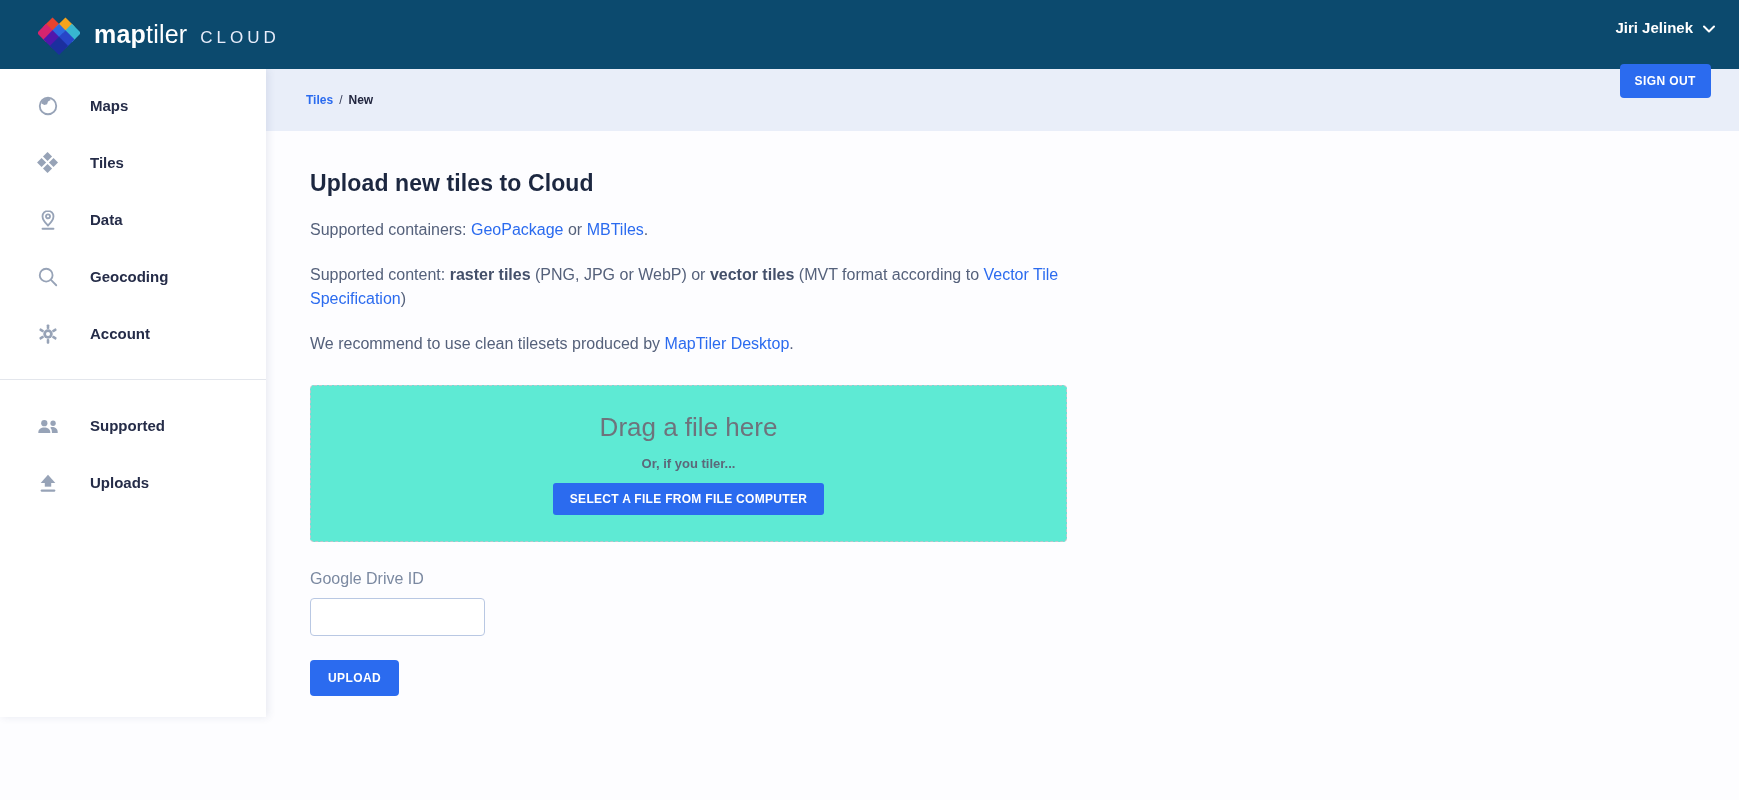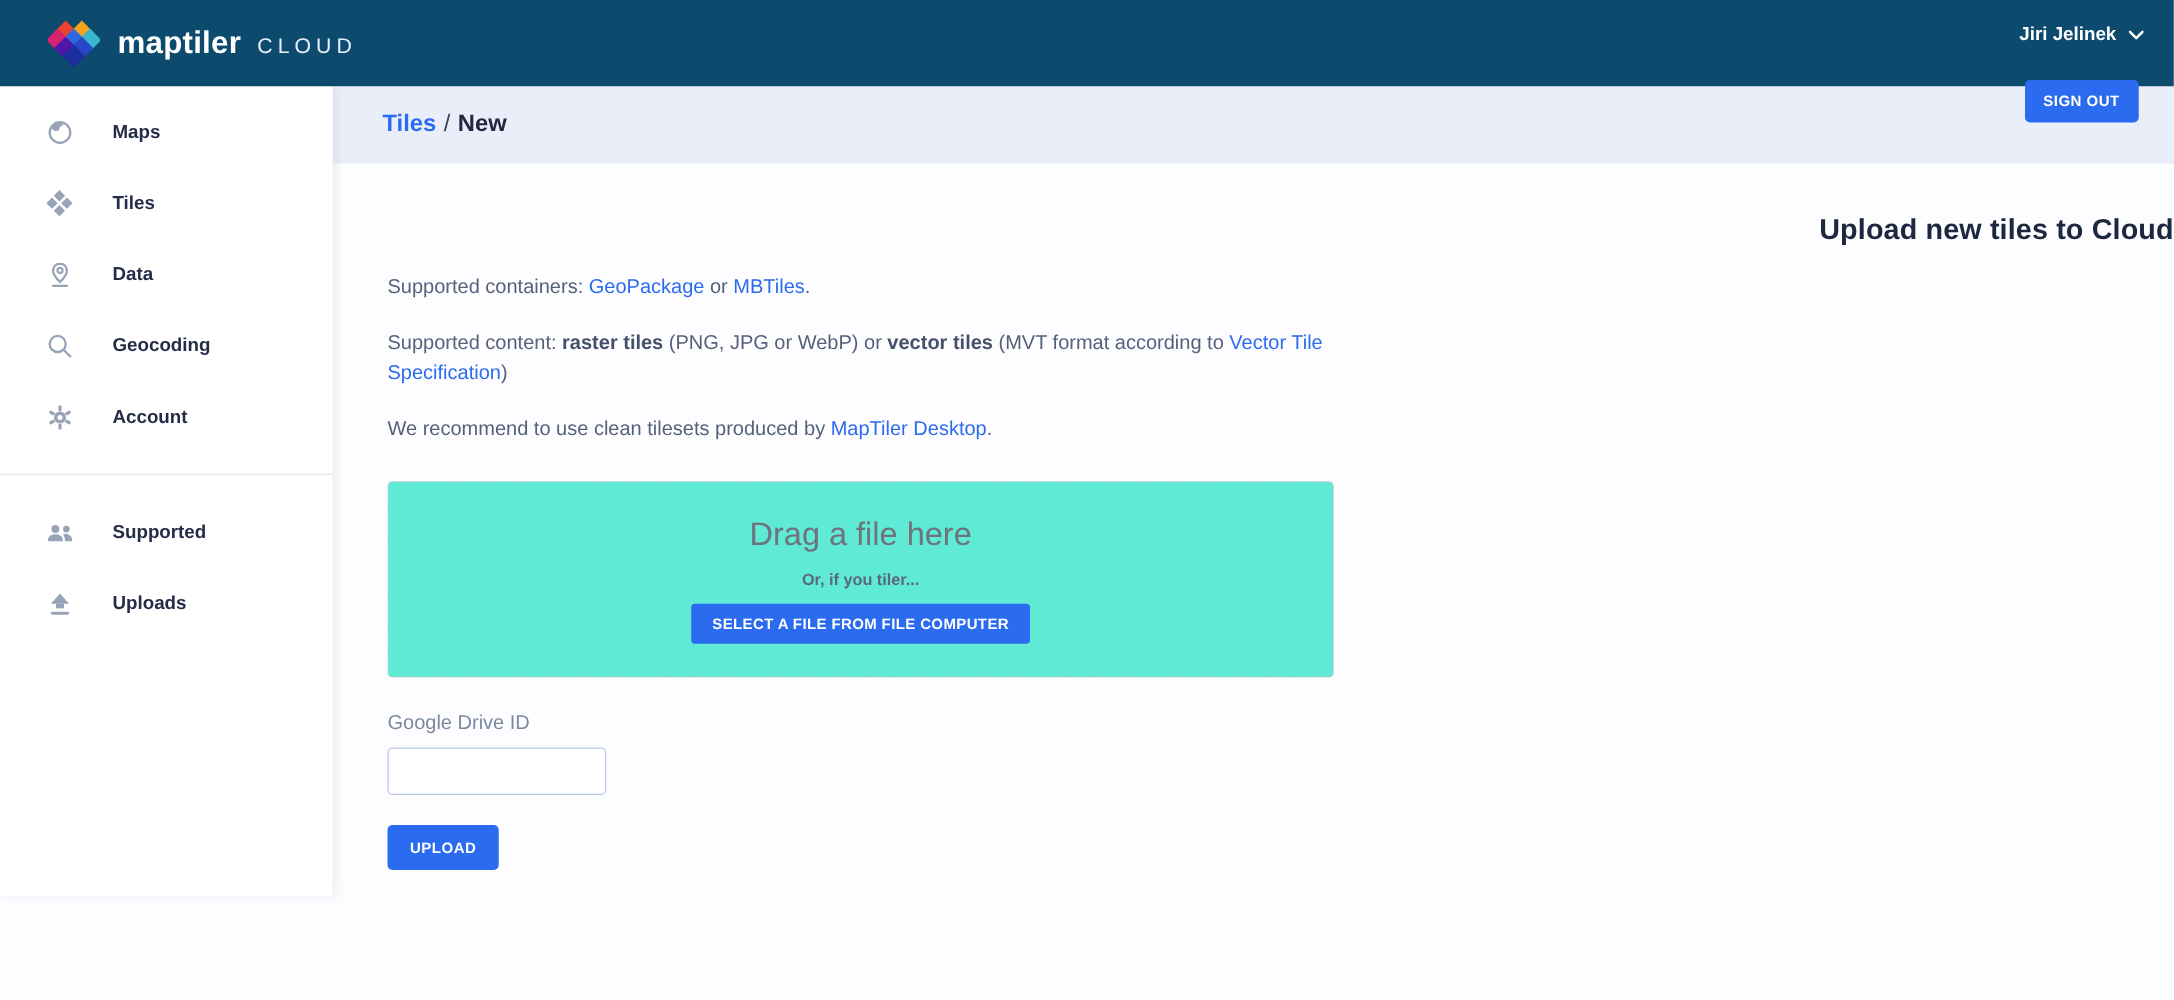--- a/index.html
+++ b/index.html
@@ -8,21 +8,21 @@
 
   
   .header {
     position:absolute; top:0; left:0; width:1739px; height:69px;
     background:#0c4a6e; display:flex; align-items:center;
     padding:0 24px 0 38px; z-index:30;
   }
   .brand { display:flex; align-items:center; gap:14px; }
   .brand-word { color:#fff; font-size:25px; letter-spacing:.2px; display:flex; align-items:baseline; }
   .brand-map { font-weight:700; }
-  .brand-tiler { font-weight:700; }
+  .brand-tiler { font-weight:400; }
   .brand-cloud { color:#e8edfb; font-size:17px; font-weight:300; letter-spacing:4px; margin-left:13px; }
   .header-spacer { flex:1; }
   .header-right { display:flex; align-items:center; gap:28px;flex-direction:column; }
   .apps-grid { display:grid; grid-template-columns:repeat(3,5px); grid-template-rows:repeat(3,5px); gap:2.5px; cursor:pointer; }
   .apps-grid span { background:#fff; width:5px; height:5px; display:block; }
   .user-menu { display:flex; align-items:center; gap:10px; color:#fff; font-size:15px; font-weight:600; cursor:pointer; }
   .signout-btn {
     background:#2b6bef; color:#fff; border:none; border-radius:4px;
     font-family:inherit; font-size:12px; font-weight:700; letter-spacing:.4px;
     padding:10px 15px; cursor:pointer;
@@ -38,30 +38,30 @@
   .side-item .s-icon { width:24px; height:24px; margin-right:30px; display:flex; align-items:center; justify-content:center; }
   .side-item .s-label { color:#252c48; font-size:15px; font-weight:700; }
   .side-divider { height:1px; background:#e3e6ec; margin:17px 0; }
   .s-icon svg { display:block; }
 
   
   .crumb-band {
     position:absolute; top:69px; left:266px; right:0; height:62px;
     background:#e9eef9; display:flex; align-items:center; padding-left:40px;
   }
-  .crumb { font-size:19px; font-weight:700; color:#22263f; }
+  .crumb { font-size:12px; font-weight:700; color:#22263f; }
   .crumb a { color:#2b6bef; text-decoration:none; cursor:pointer; }
   .crumb .sep { font-weight:400; color:#3a405c; padding:0 6px; }
 
   
   .content {
     position:absolute; top:131px; left:266px; right:0; bottom:0;
     background:#fdfdff; padding:39px 0 0 44px;
   }
-  .page-title { color:#1c2740; font-size:23px; font-weight:700; letter-spacing:.1px;text-align:right; }
+  .page-title { color:#1c2740; font-size:23px; font-weight:700; letter-spacing:.1px; }
   .para { color:#55617b; font-size:16px; line-height:24px; margin-top:21px; max-width:770px; }
   .para a { color:#2b6bef; text-decoration:none; cursor:pointer; }
   .para strong { color:#44506a; }
 
   .dropzone {
     width:757px; height:157px; margin-top:29px;
     border:1px dashed #c0c4cc; border-radius:4px; background:#5eead4;
     display:flex; flex-direction:column; align-items:center; justify-content:center;
     text-align:center;
   }

